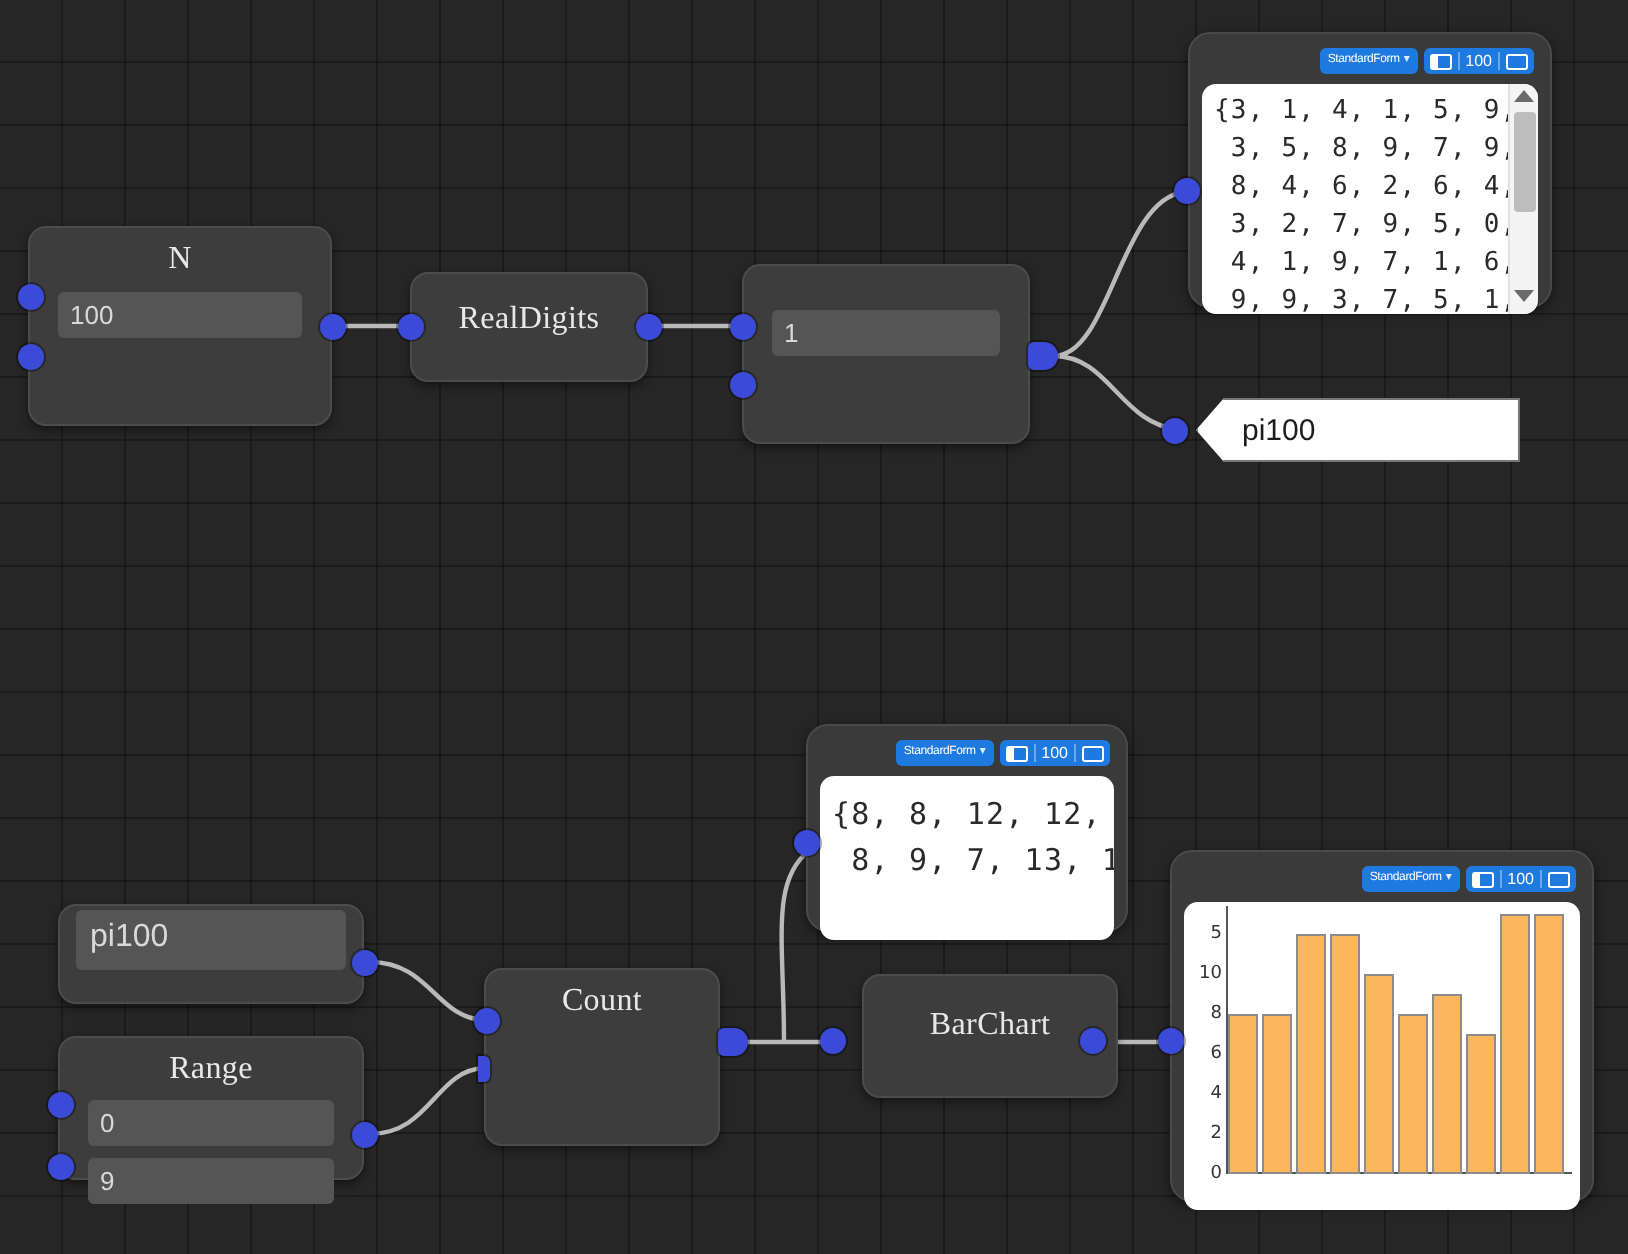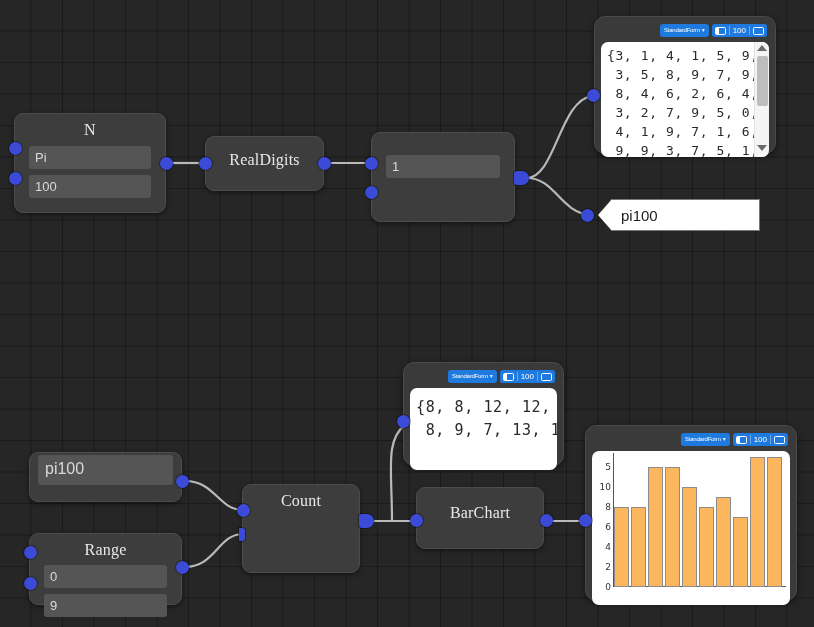--- a/index.html
+++ b/index.html
@@ -263,21 +263,20 @@
     <path class="wire" d="M 527,178 C 555,178 560,212 590,215"></path>
     <path class="wire" d="M 185,481 C 215,481 218,509 242,510"></path>
     <path class="wire" d="M 185,567 C 215,567 218,535 242,534"></path>
     <path class="wire" d="M 368,521 L 414,521"></path>
     <path class="wire" d="M 392,521 C 392,470 385,440 405,425"></path>
     <path class="wire" d="M 548,521 L 586,521"></path>
   </svg>
 
   <div class="node" style="left:14px; top:113px; width:152px; height:100px;">
     <div class="node-title">N</div>
-    <div class="field">Pi</div>
     <div class="field">100</div>
   </div>
   <div class="port" style="left:9px; top:142px;"></div>
   <div class="port" style="left:9px; top:172px;"></div>
   <div class="port" style="left:160px; top:157px;"></div>
 
   <div class="node" style="left:205px; top:136px; width:119px; height:55px;">
     <div class="node-title" style="padding-top:13px;">RealDigits</div>
   </div>
   <div class="port" style="left:199px; top:157px;"></div>
@@ -327,21 +326,21 @@
   <div class="tag" style="left:598px; top:199px; width:162px;">
     <span>pi100</span>
   </div>
   <div class="port" style="left:581px; top:209px;"></div>
 
   <div class="node" style="left:29px; top:452px; width:153px; height:50px;">
     <div class="field big" style="margin:2px 8px 0 8px;">pi100</div>
   </div>
   <div class="port" style="left:176px; top:475px;"></div>
 
-  <div class="node" style="left:29px; top:518px; width:153px; height:72px;margin-top:15px;">
+  <div class="node" style="left:29px; top:518px; width:153px; height:72px;">
     <div class="node-title">Range</div>
     <div class="field" style="margin:5px 14px 0 14px;">0</div>
     <div class="field">9</div>
   </div>
   <div class="port" style="left:24px; top:546px;"></div>
   <div class="port" style="left:24px; top:577px;"></div>
   <div class="port" style="left:176px; top:561px;"></div>
 
   <div class="node" style="left:242px; top:484px; width:118px; height:89px;">
     <div class="node-title">Count</div>
@@ -368,21 +367,21 @@
           </div>
       </div>
     </div>
     <div class="panel-body" style="height:82px; padding:8px 6px 0 6px;">
       <div class="mono" style="font-size:15px; line-height:23px;">{8, 8, 12, 12, 10,</div>
       <div class="mono" style="font-size:15px; line-height:23px;"> 8, 9, 7, 13, 13}</div>
     </div>
   </div>
   <div class="port" style="left:397px; top:415px;"></div>
 
-  <div class="node" style="left:416px; top:487px; width:128px; height:62px;">
+  <div class="node" style="left:431px; top:487px; width:128px; height:62px;">
     <div class="node-title" style="padding-top:15px;">BarChart</div>
   </div>
   <div class="port" style="left:410px; top:514px;"></div>
   <div class="port" style="left:540px; top:514px;"></div>
 
   <div class="panel" style="left:585px; top:425px; width:212px; height:176px;">
     <div class="panel-bar">
       <div class="chip">
         <span>StandardForm</span>
         <span class="caret">▾</span>

